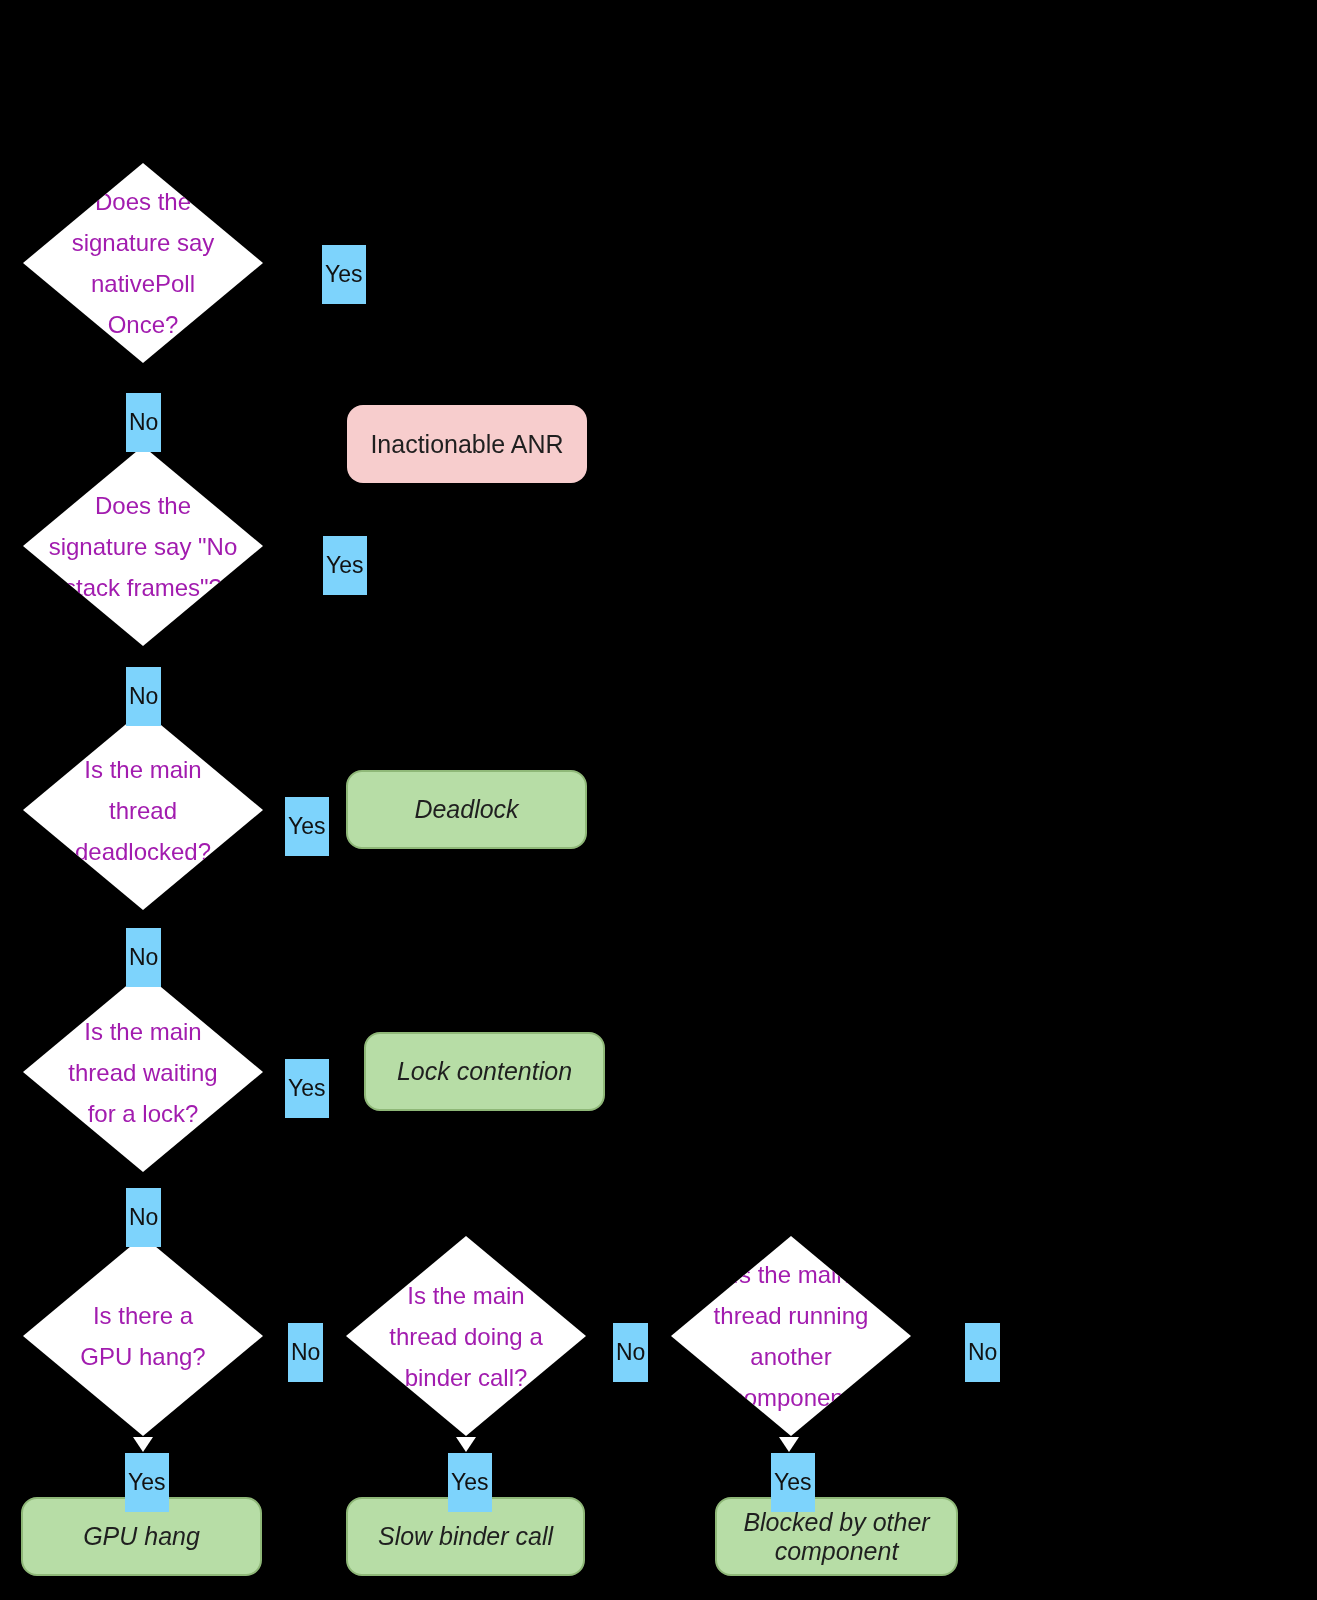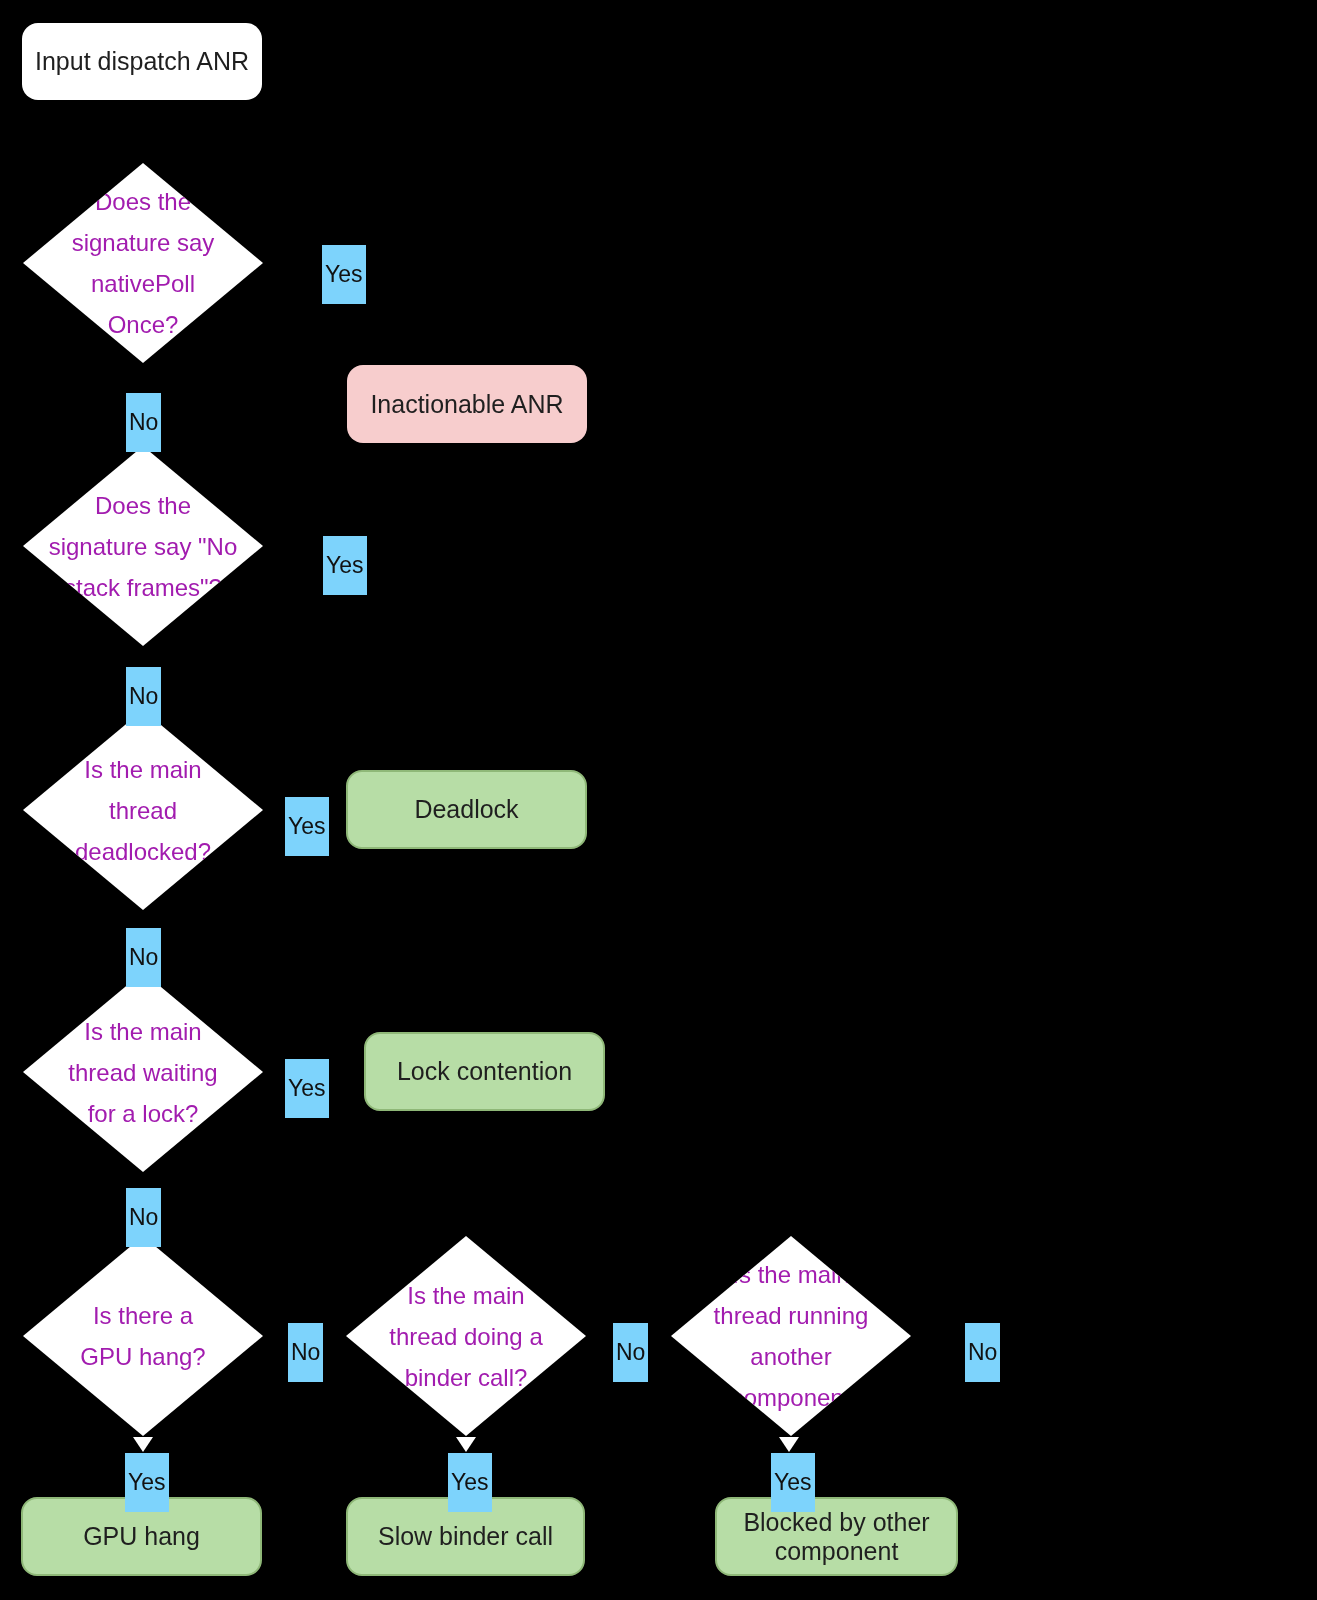--- a/index.html
+++ b/index.html
@@ -8,22 +8,22 @@
     font-family:"Liberation Sans", sans-serif;
   }
   
   .pill{
     position:absolute;width:241px;height:79px;border-radius:16px;
     display:flex;align-items:center;justify-content:center;text-align:center;
     font-size:25px;line-height:29px;color:#1f1f1f;white-space:pre-line;
     box-sizing:border-box;
   }
   .pill.white{background:#ffffff;}
-  .pill.green{background:#b7dda6;border:2px solid #8fb878;}
-  .pill.pink{background:#f7cdcd;}
+  .pill.green{background:#b7dda6;border:2px solid #8fb878;font-style:italic;}
+  .pill.pink{background:#f7cdcd;margin-top:40px;}
   
   .diamond{
     position:absolute;width:240px;height:200px;background:#ffffff;
     clip-path:polygon(50% 0%,100% 50%,50% 100%,0% 50%);
     display:flex;align-items:center;justify-content:center;text-align:center;
     font-size:24px;line-height:41px;color:#a21caf;white-space:pre-line;
   }
   
   .chip{
     position:absolute;background:#7dd3fc;color:#111;
@@ -34,21 +34,20 @@
     position:absolute;width:0;height:0;
     border-left:10px solid transparent;border-right:10px solid transparent;
     border-top:15px solid #ffffff;
   }
 </style>
 </head>
 <body>
 
 <div class="canvas">
 
-  <div class="pill white" style="left:22px;top:23px;width:240px;height:77px;">Input dispatch ANR</div>
 
   <div class="diamond" style="left:23px;top:163px;">Does the
 signature say
 nativePoll
 Once?</div>
 
   <div class="diamond" style="left:23px;top:446px;">Does the
 signature say "No
 stack frames"?</div>
 

